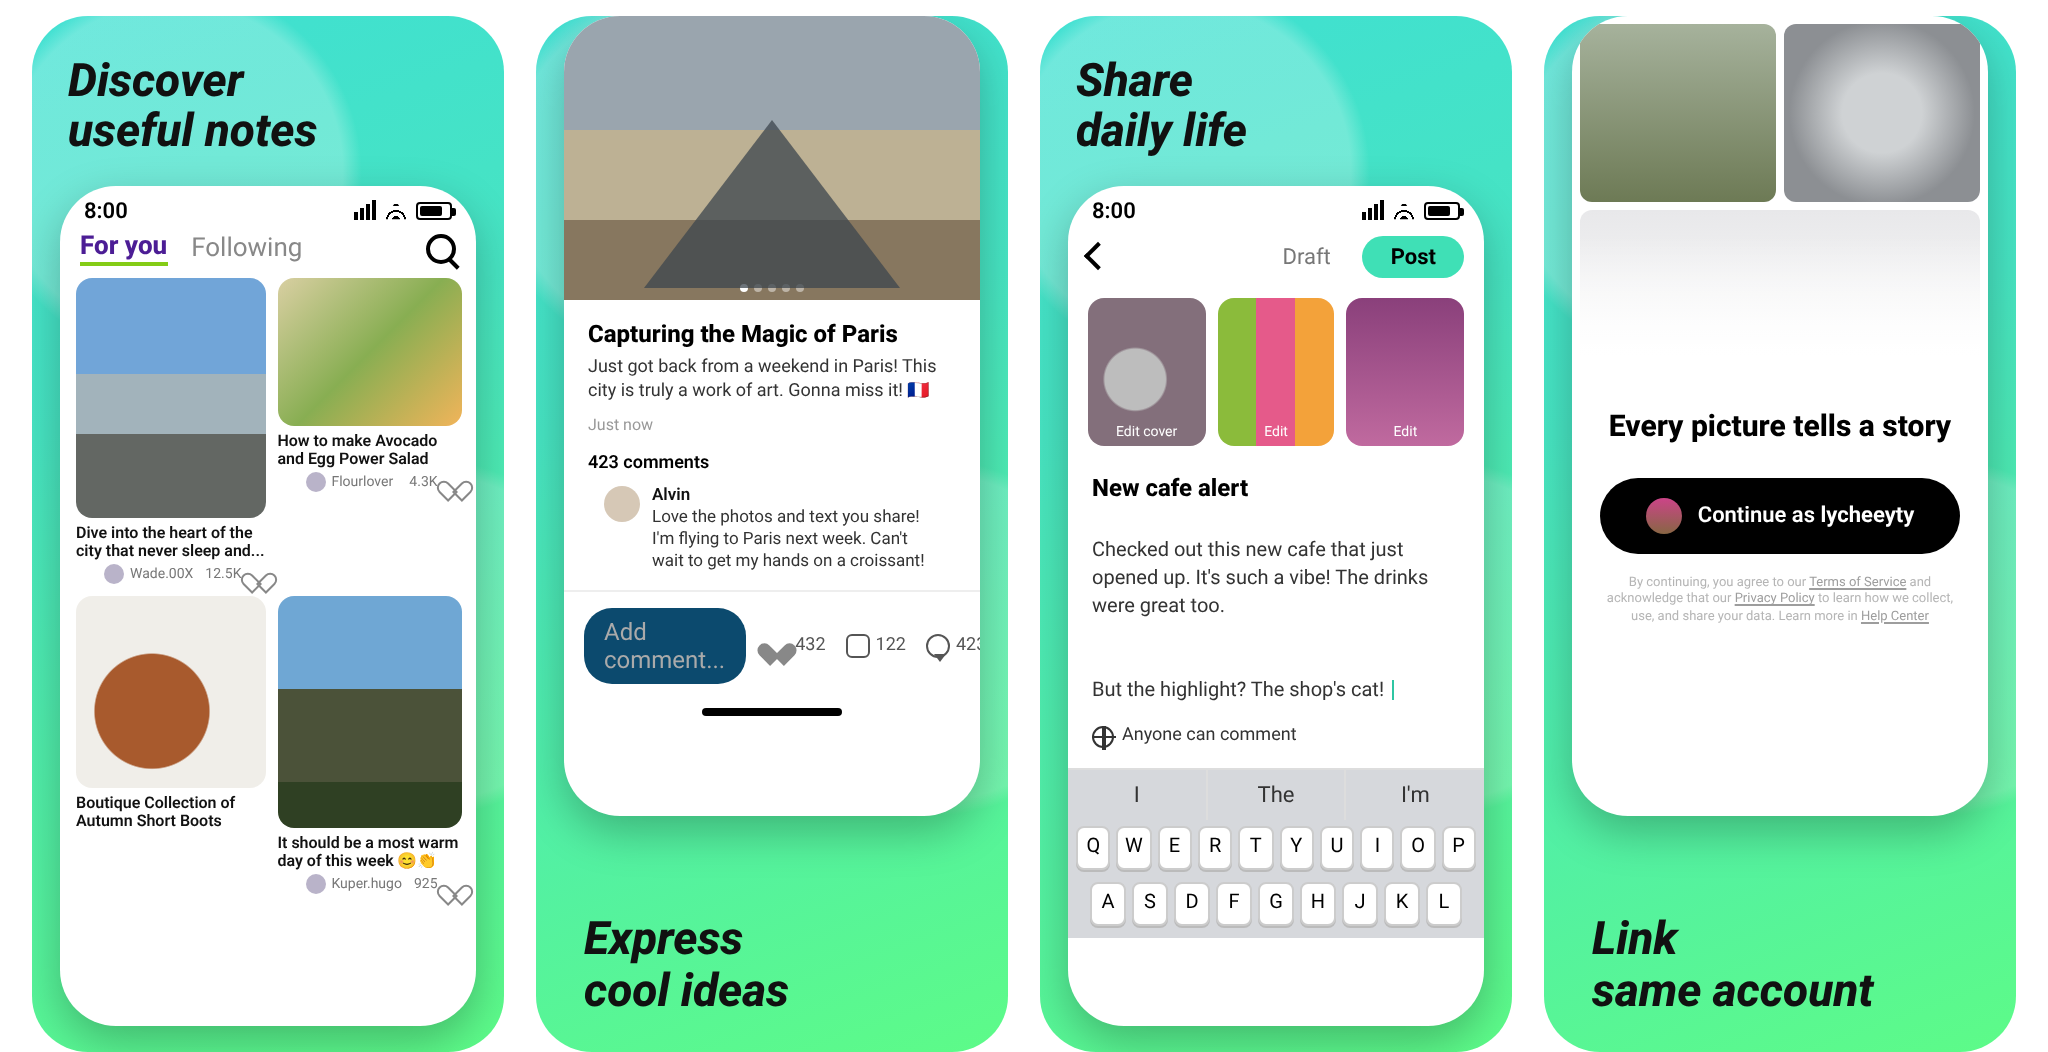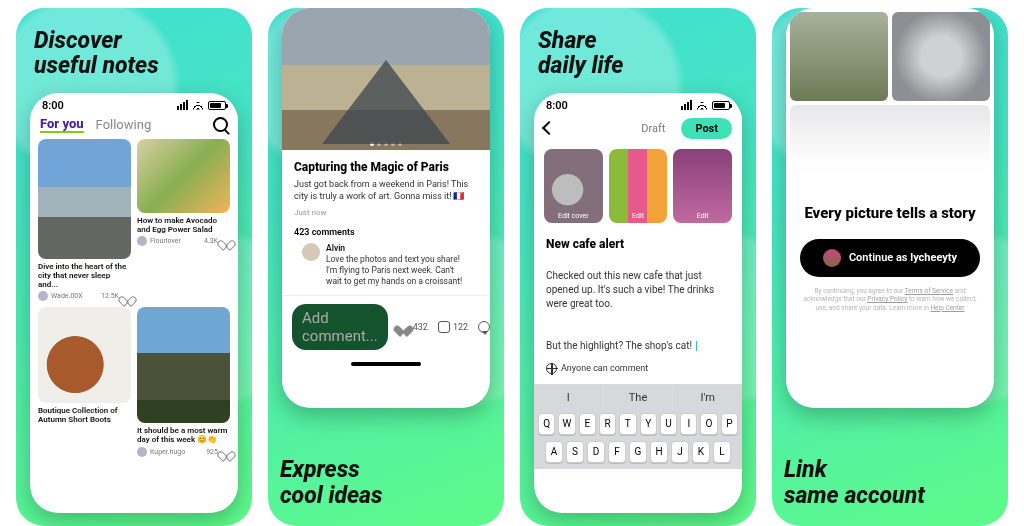--- a/index.html
+++ b/index.html
@@ -42,21 +42,21 @@
     padding: 20px 16px 10px 18px;
     white-space: pre-line;
     z-index: 2;
   }
   .footline {
     font-style: italic;
     font-weight: 800;
     font-size: 23px;
     line-height: 1.1;
     color: #111;
-    padding: 14px 16px 18px 12px;
+    padding: 14px 16px 18px 24px;
     white-space: pre-line;
     z-index: 2;
     margin-top: auto;
   }
   .phone {
     background:#fff;
     border-radius: 28px;
     width: 208px;
     margin: 0 auto;
     box-shadow: 0 8px 22px rgba(0,0,0,.25);
@@ -90,21 +90,21 @@
   .feedtabs .tab{font-size:13px;color:#888;}
   .feedtabs .tab.active{font-weight:800;color:#4c1d95;border-bottom:2px solid #84cc16;}
   .feedtabs .spacer{flex:1}
   .searchicon{width:15px;height:15px;position:relative;border:2px solid #000;border-radius:50%;}
   .searchicon::after{content:"";position:absolute;width:6px;height:2px;background:#000;bottom:-3px;right:-4px;transform:rotate(45deg);}
 
   .feedgrid{display:grid;grid-template-columns:1fr 1fr;gap:6px;padding:0 8px 8px;}
   .card{display:flex;flex-direction:column;font-size:8px;}
   .thumb{width:100%;border-radius:8px;}
   .cap{font-size:8px;font-weight:600;line-height:1.15;margin-top:3px;color:#111;}
-  .metarow{display:flex;align-items:center;gap:3px;margin-top:2px;color:#777;font-size:7px;}
+  .metarow{display:flex;align-items:center;gap:3px;margin-top:2px;color:#777;font-size:7px;margin-left:14px;}
   .av{width:10px;height:10px;border-radius:50%;background:#b9b3c9;}
   .metarow .spacer{flex:1}
   .heart{width:9px;height:9px;position:relative;}
   .heart::before,.heart::after{content:"";position:absolute;width:5px;height:8px;background:#888;border-radius:5px 5px 0 0;top:0;}
   .heart::before{left:0;transform:rotate(-45deg);transform-origin:100% 100%;}
   .heart::after{left:4px;transform:rotate(45deg);transform-origin:0 100%;}
   .heart.empty::before,.heart.empty::after{background:transparent;border:1px solid #888;}
 
   
   .th-city1{height:120px;background:linear-gradient(#71a5d8 40%,#a2b3bb 40% 65%,#636763 65%);}
@@ -125,21 +125,21 @@
   .dots span.active{background:#fff;}
   .posttitle{font-size:12px;font-weight:800;padding:10px 12px 4px;}
   .postbody{font-size:9px;color:#333;padding:0 12px;line-height:1.35;}
   .posttime{font-size:8px;color:#999;padding:6px 12px;}
   .comhdr{font-size:9px;font-weight:600;padding:4px 12px 6px;}
   .comment{display:flex;gap:6px;padding:0 20px 8px;}
   .comment .av{width:18px;height:18px;flex:0 0 18px;background:#d6c8b6;}
   .comment .ctext{font-size:8.5px;line-height:1.3;color:#333;}
   .comment .cname{font-weight:600;color:#111;}
   .combar{margin-top:auto;border-top:1px solid #eee;display:flex;align-items:center;gap:10px;padding:8px 10px;}
-  .addcom{flex:1;font-size:15px;color:#aaa;background:#14532d;border-radius:14px;padding:5px 10px;}
+  .addcom{flex:1;font-size:12px;color:#aaa;background:#0c4a6e;border-radius:14px;padding:5px 10px;}
   .iconbtn{display:flex;align-items:center;gap:3px;font-size:9px;color:#555;}
   .icon{width:12px;height:12px;border:1.5px solid #555;border-radius:3px;}
   .icon.heart{border:none;}
   .icon.heart::before,.icon.heart::after{width:7px;height:11px;}
   .icon.chat{border-radius:50%;position:relative;}
   .icon.chat::after{content:"";position:absolute;bottom:-3px;left:3px;width:0;height:0;border-left:3px solid transparent;border-right:3px solid transparent;border-top:4px solid #555;}
   .homebar{height:4px;width:70px;background:#000;border-radius:3px;margin:4px auto;}
 
   
   #p3 .phone{height:420px;margin-top:4px;}

